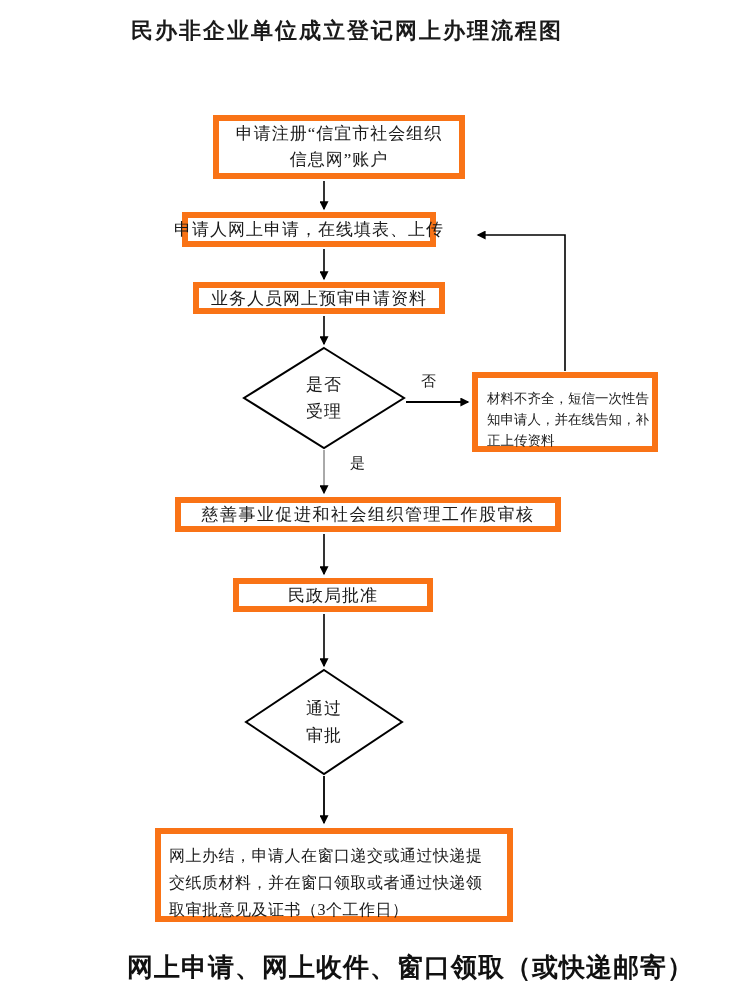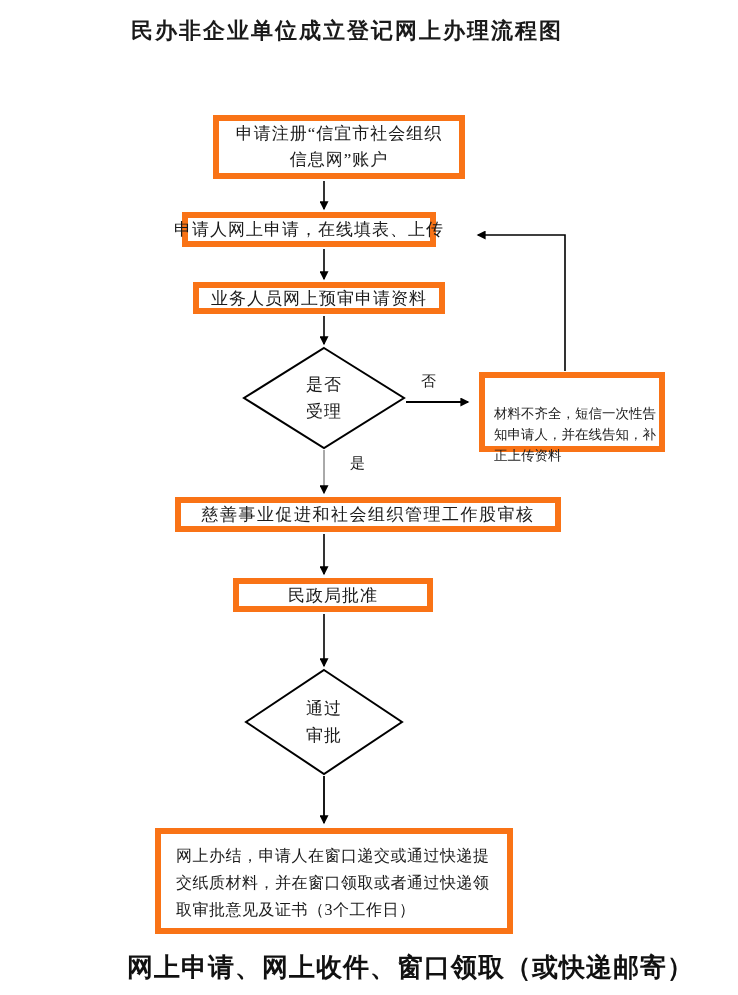--- a/index.html
+++ b/index.html
@@ -33,30 +33,29 @@
     text-align: center;
   }
   .box div { white-space: nowrap; }
   .box-register { left: 213px; top: 115px; width: 252px; height: 64px; font-size: 17px; line-height: 26px; letter-spacing: 1px; }
   .box-apply    { left: 182px; top: 212px; width: 254px; height: 35px; font-size: 17px; letter-spacing: 1px; }
   .box-preview  { left: 193px; top: 282px; width: 252px; height: 32px; font-size: 17px; letter-spacing: 1px; }
   .box-feedback {
     left: 472px; top: 372px; width: 186px; height: 80px;
     font-size: 13.5px; line-height: 21px;
     align-items: flex-start; justify-content: flex-start; text-align: left;
-    padding: 25px 3px 0 9px;
-    margin-left: 7px;
+    padding: 10px 3px 0 9px;
   }
   .box-review   { left: 175px; top: 497px; width: 386px; height: 35px; font-size: 17px; letter-spacing: 1.5px; }
   .box-approve  { left: 233px; top: 578px; width: 200px; height: 34px; font-size: 17px; letter-spacing: 1px; }
   .box-complete {
-    left: 155px; top: 828px; width: 358px; height: 106px;
+    left: 155px; top: 828px; width: 358px; height: 94px;
     font-size: 16px; line-height: 27px; letter-spacing: 0.5px;
     align-items: flex-start; justify-content: flex-start; text-align: left;
-    padding: 8px 0 0 15px;
+    padding: 8px 0 0 8px;
   }
   .decision-label {
     position: absolute;
     width: 100px;
     text-align: center;
     font-size: 17px;
     line-height: 27px;
     letter-spacing: 1px;
   }
   .decision-accept-label { left: 274px; top: 371px; }

